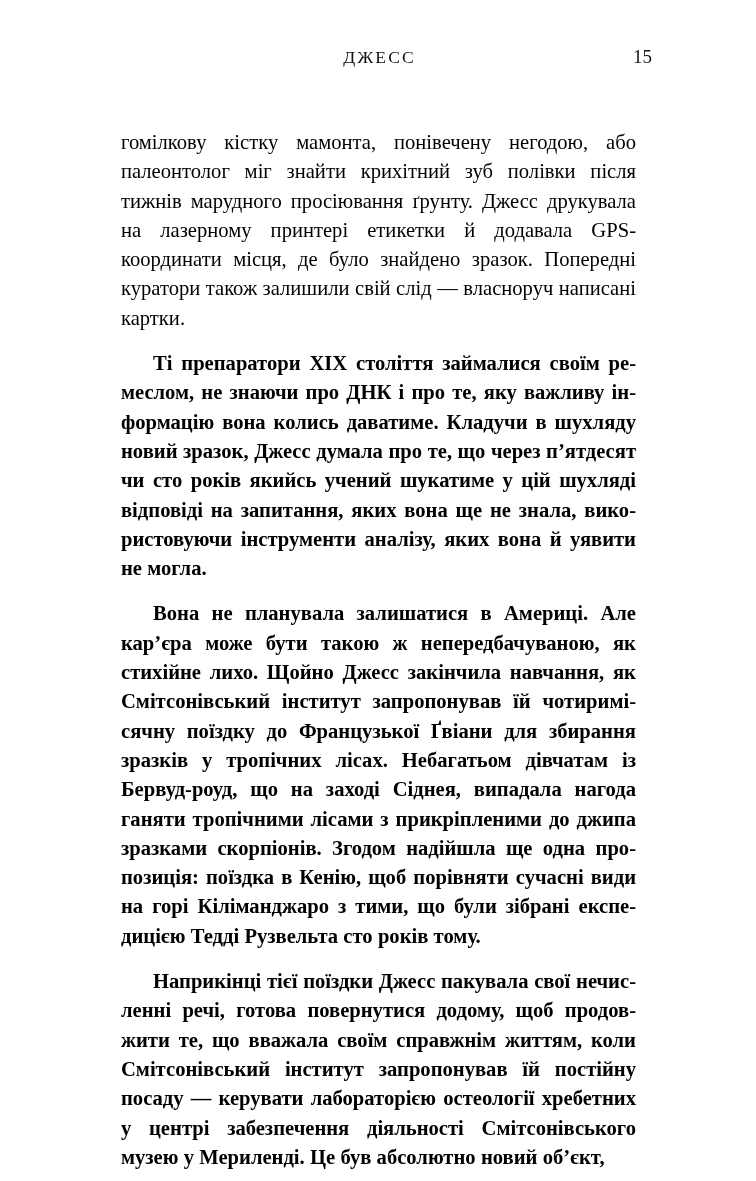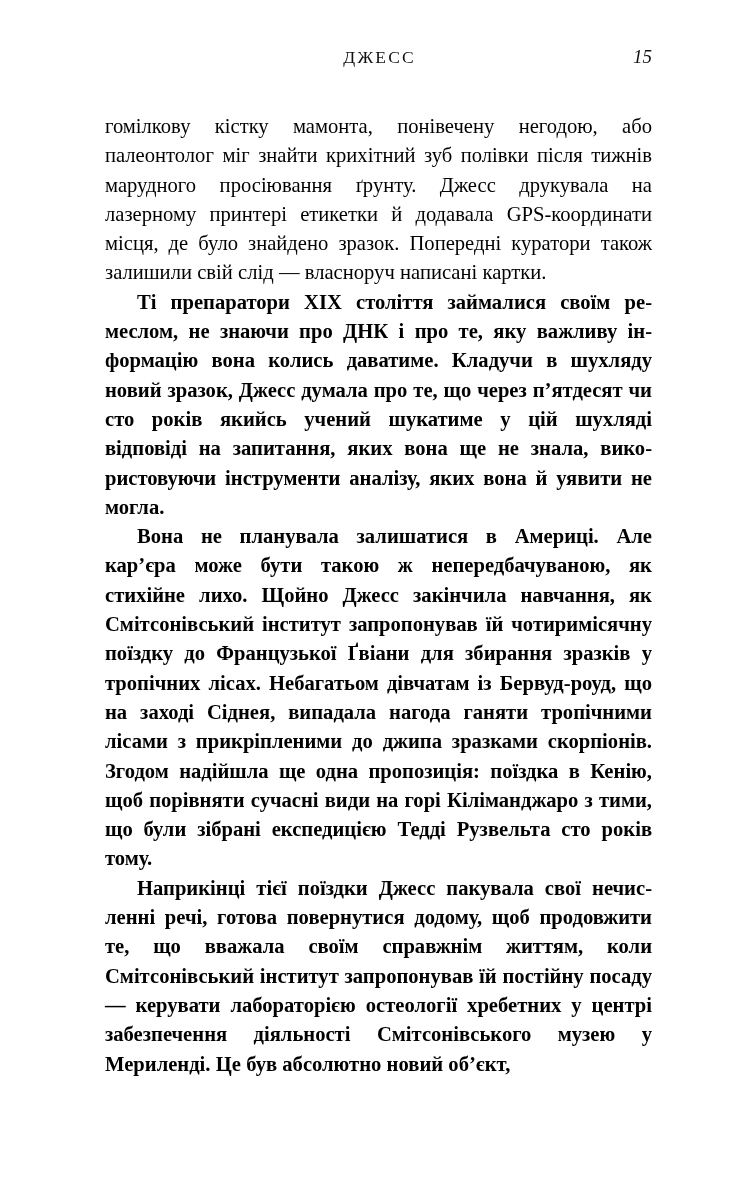--- a/index.html
+++ b/index.html
@@ -45,31 +45,30 @@
   }
   .running-head .rh-folio {
     display: block;
     position: absolute;
     right: 0;
     top: 0;
     text-align: right;
     font-size: 19px;
     line-height: 26px;
     color: #111111;
-    font-style: italic;
   }
   
   .textblock {
     position: absolute;
     left: 105px;
     top: 112px;
     width: 547px;
   }
   p.para {
-    margin: 0;
+    margin: 16px;
     padding: 0;
     font-size: 20.6px;
     line-height: 29.3px;
     text-align: justify;
     text-justify: inter-word;
     text-indent: 0;
     hyphens: manual;
     -webkit-hyphens: manual;
     word-spacing: 0.1px;
   }

